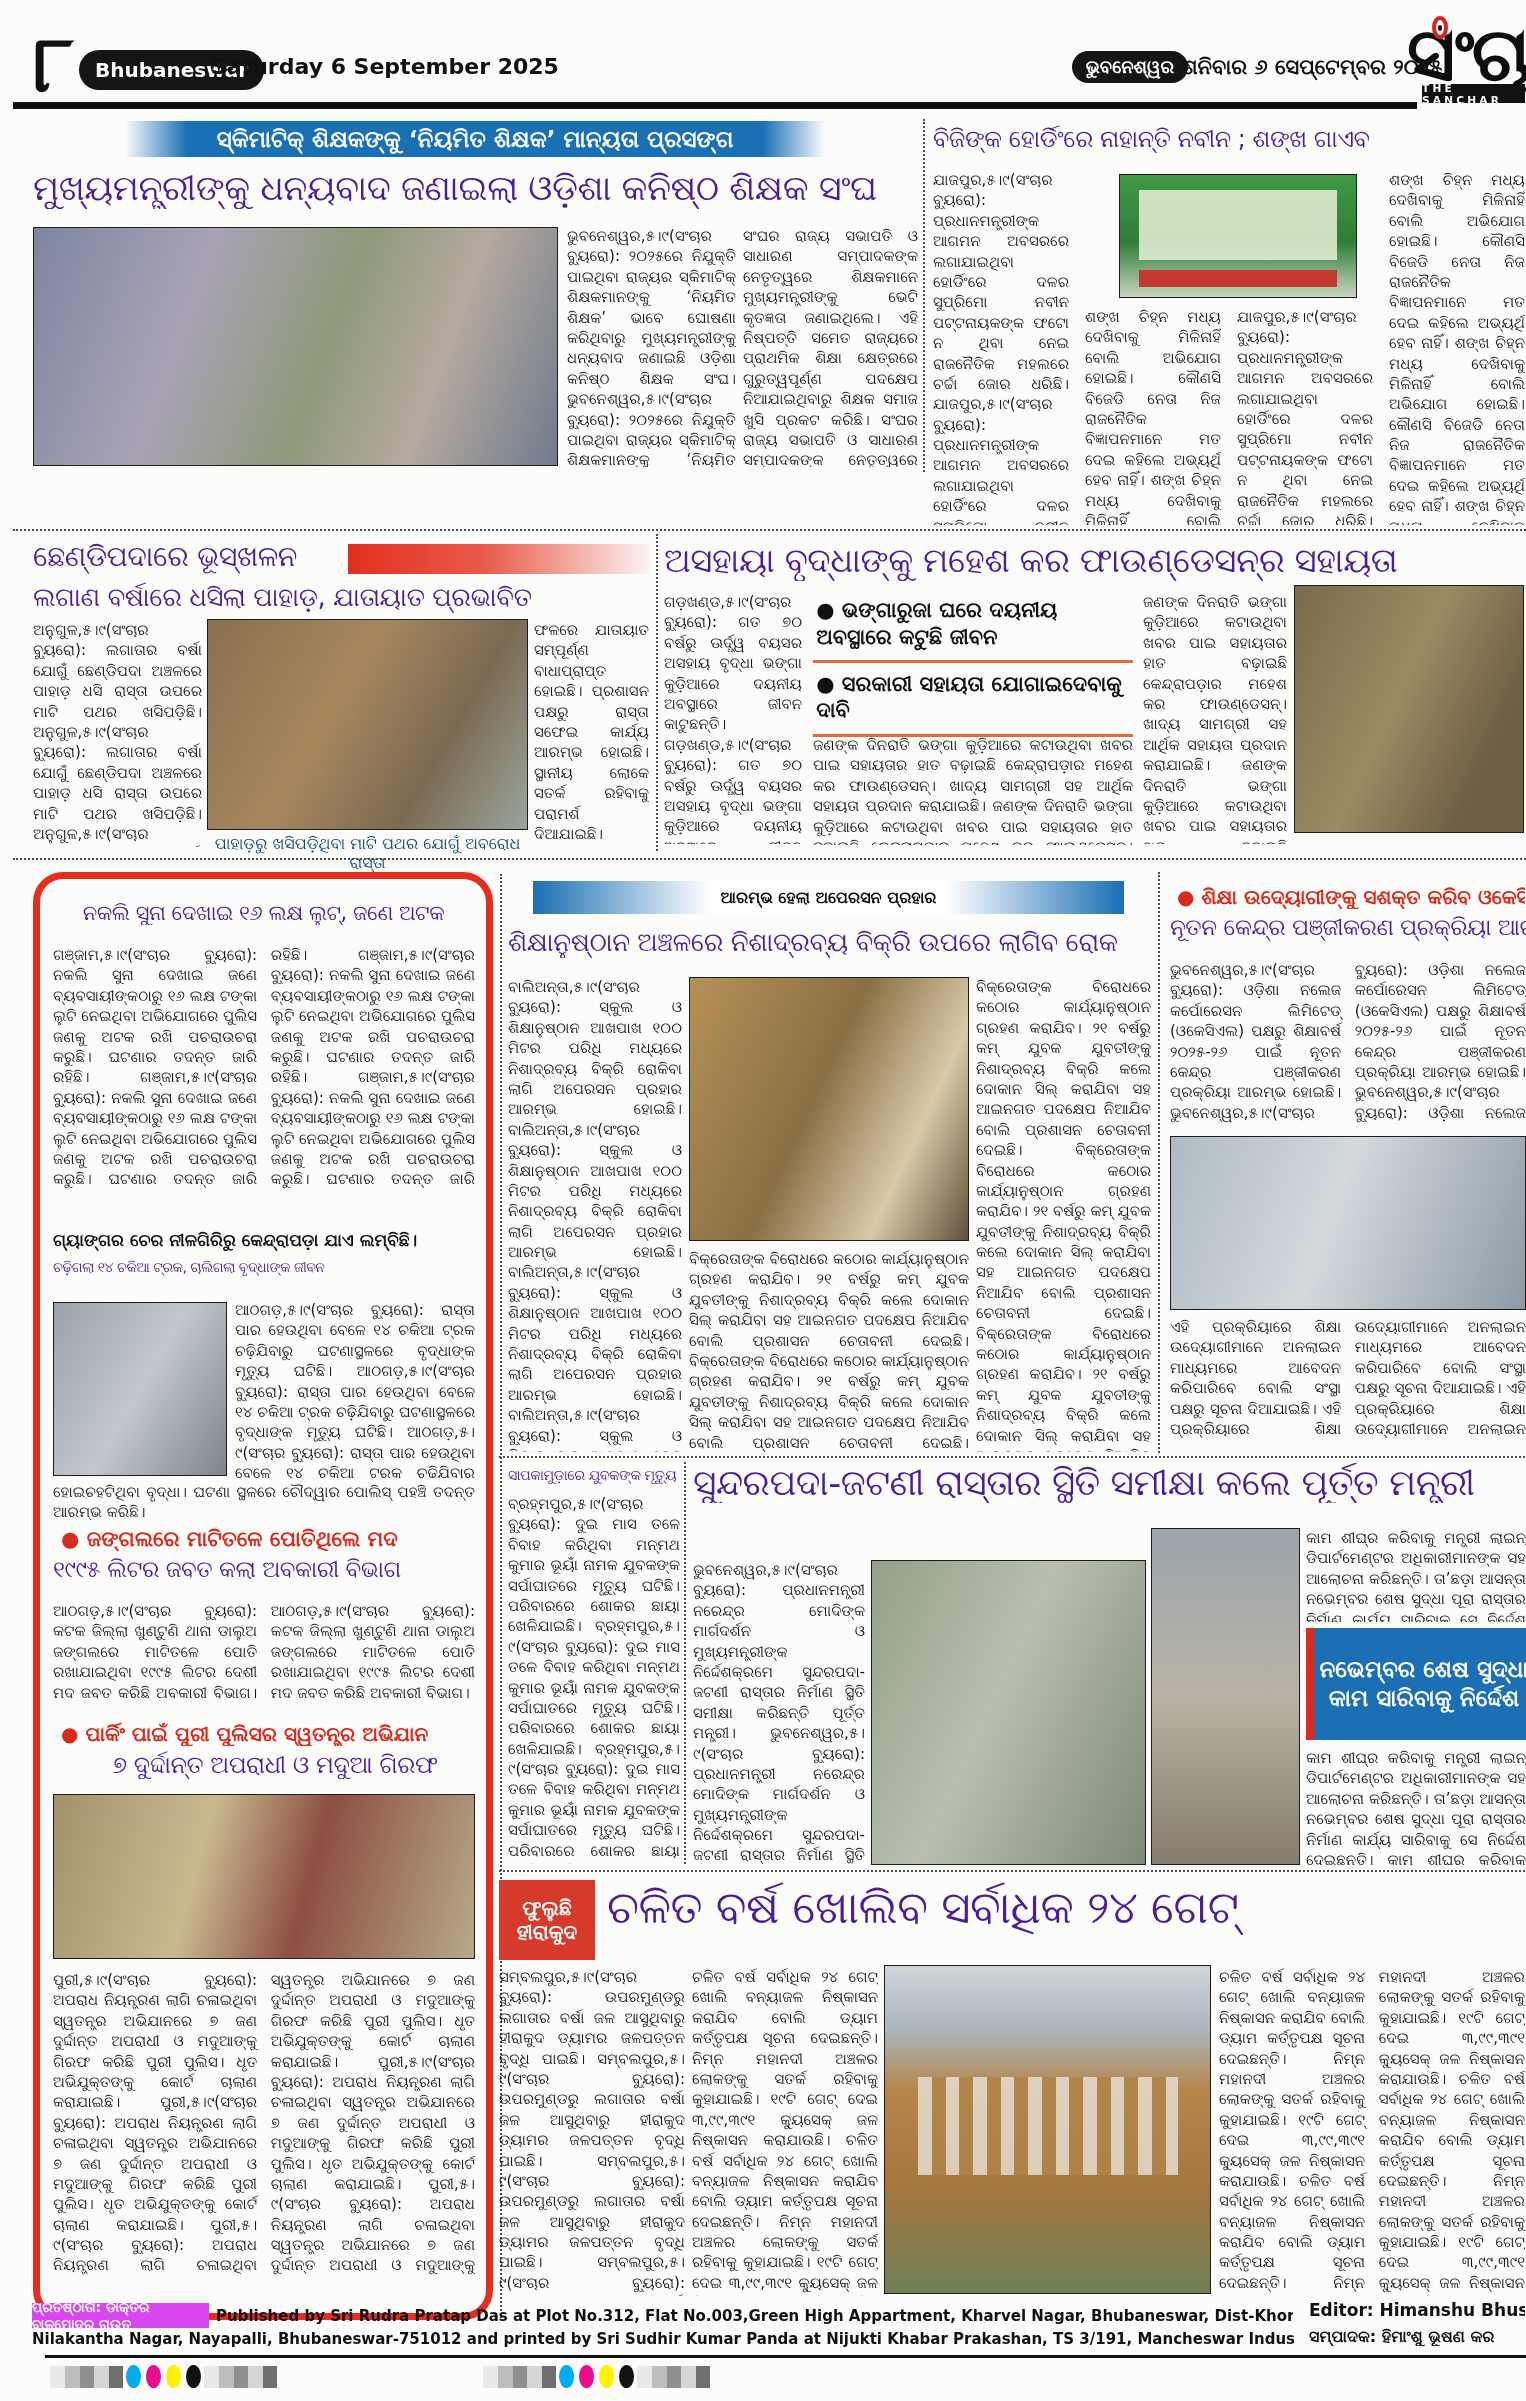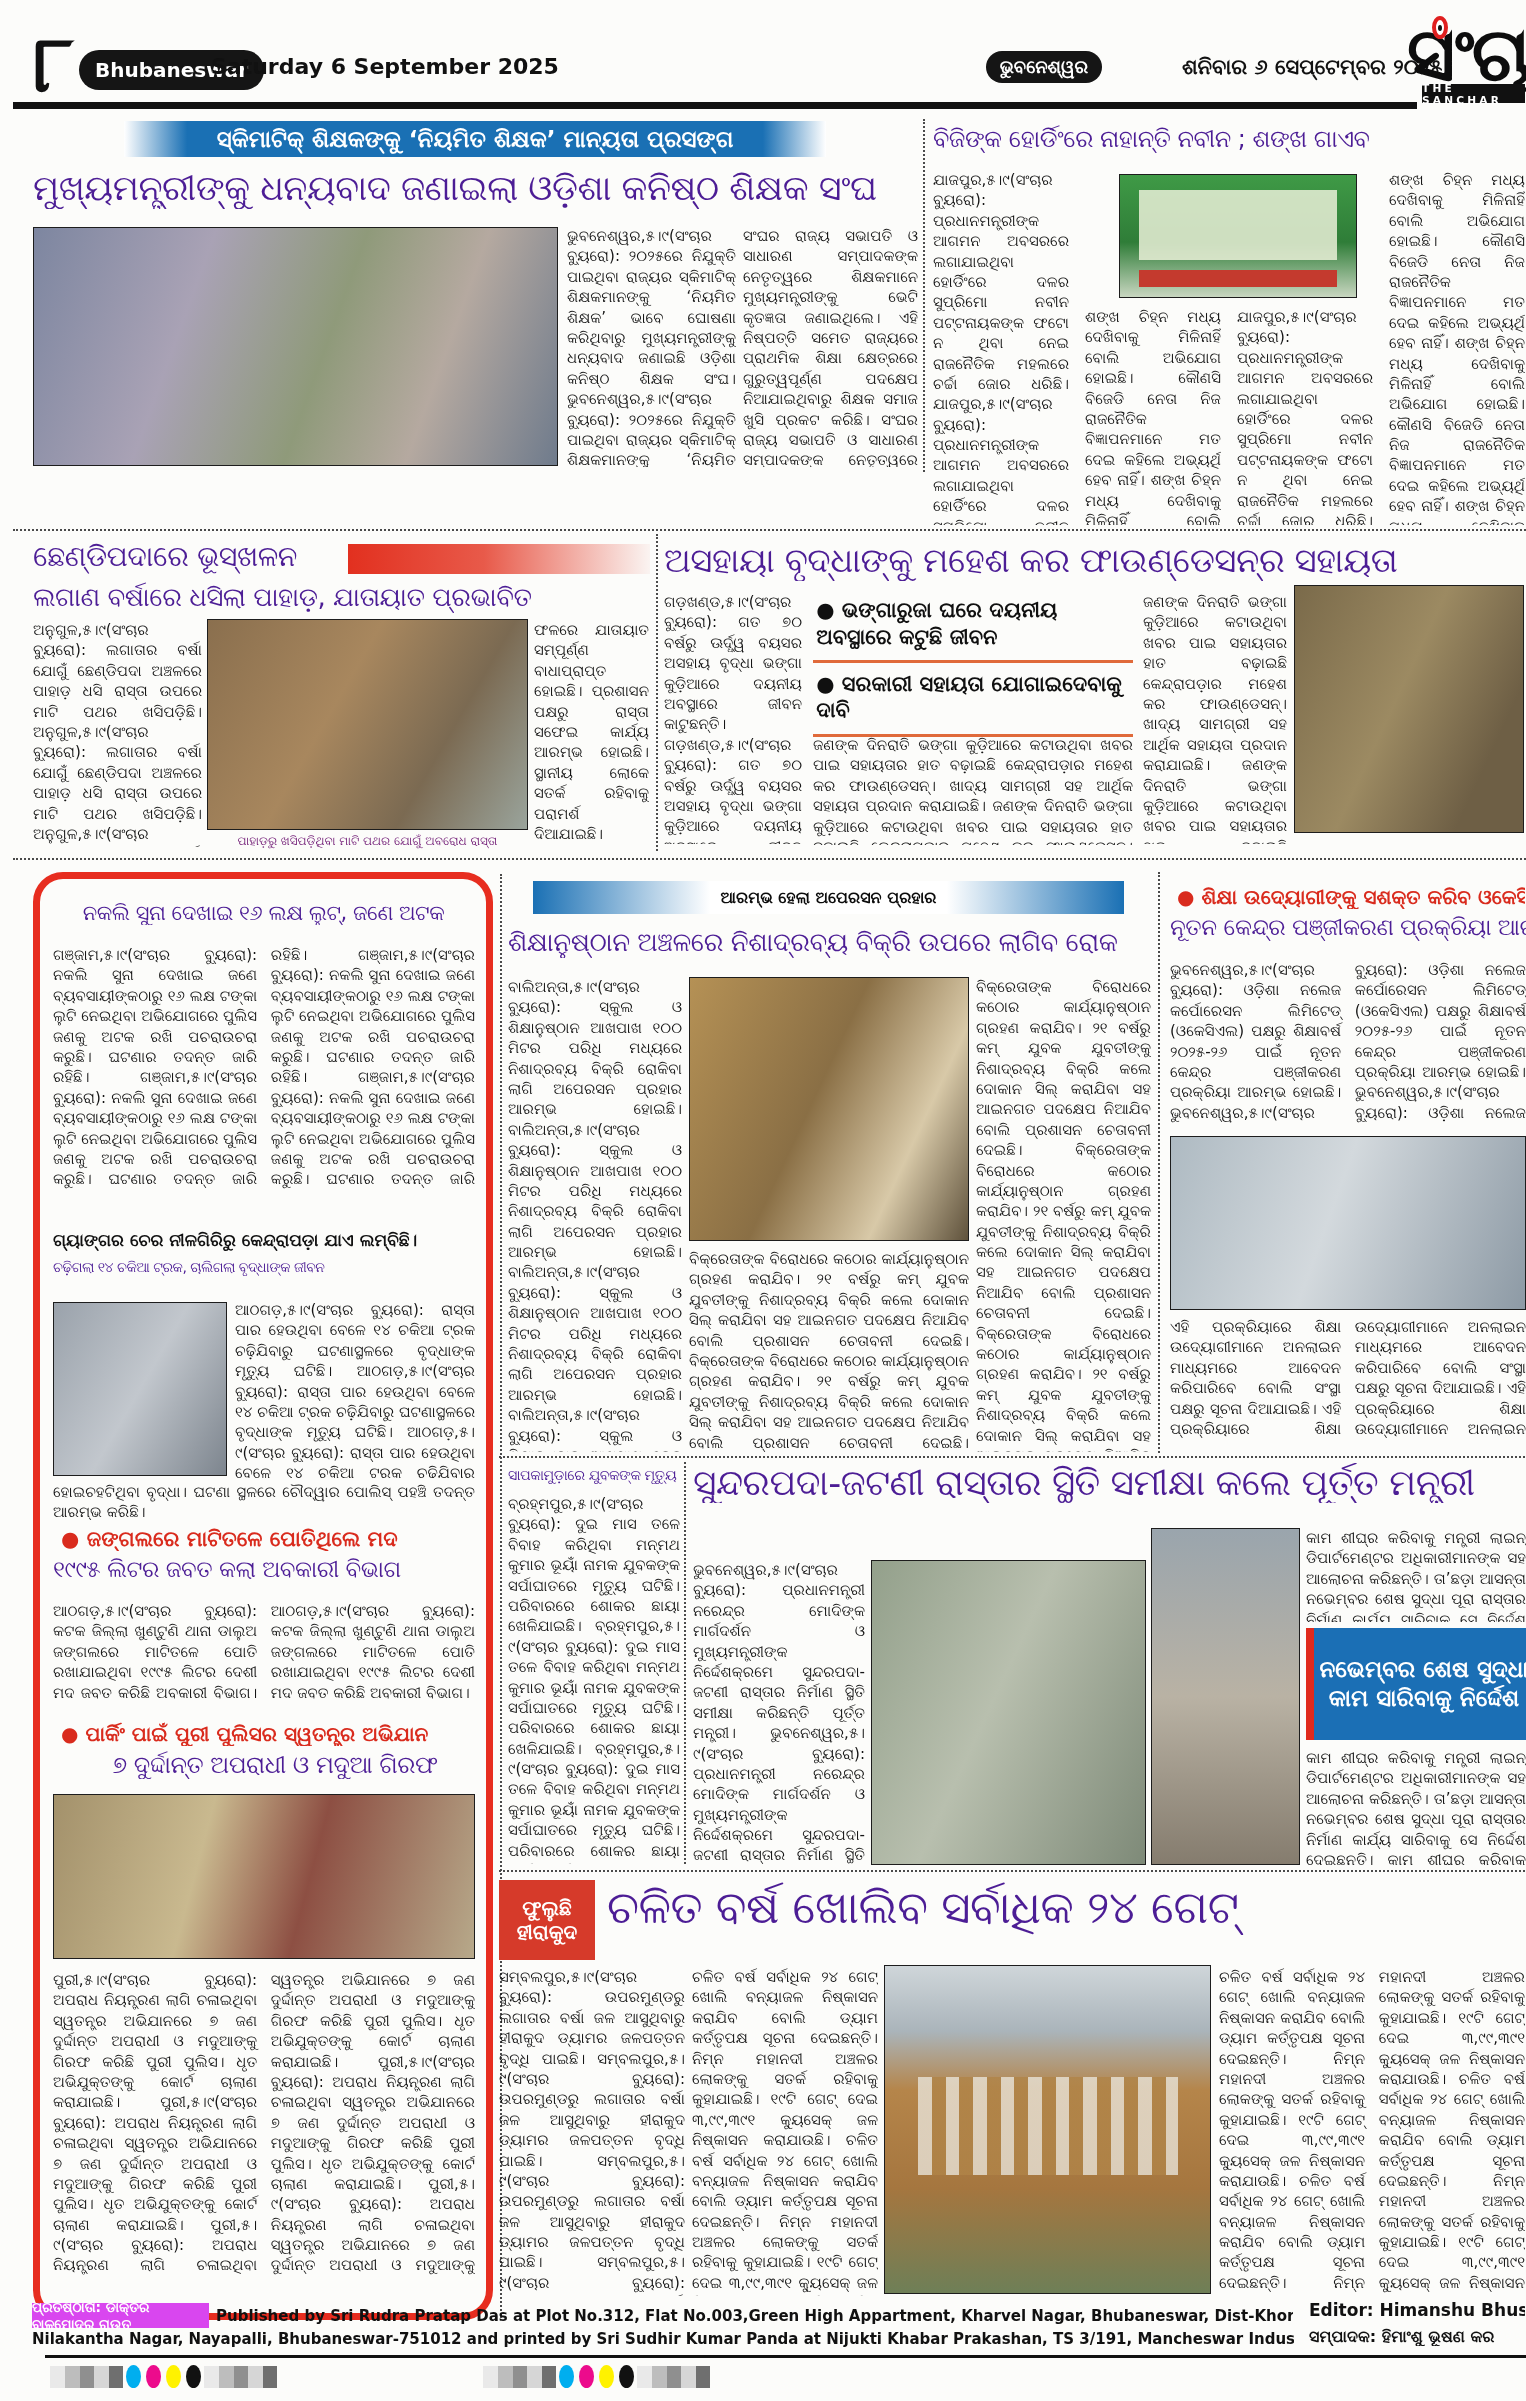--- a/index.html
+++ b/index.html
@@ -31,33 +31,33 @@
   .redlabel{background:#d63a2a;color:#fff;font-weight:800;display:flex;align-items:center;
         justify-content:center;text-align:center;line-height:1.2;}
   .regbar{display:flex;align-items:center;}
   .regbar .steps{height:22px;flex:1;
      background:repeating-linear-gradient(90deg,#e9e9e9 0 15px,#bdbdbd 15px 30px,#8f8f8f 30px 44px,#d6d6d6 44px 59px,#6f6f6f 59px 74px);}
   .regbar .dot{width:15px;height:23px;border-radius:50%;margin:0 2.6px;flex:0 0 auto;}
   .logo{font-weight:900;letter-spacing:-2.6px;color:#0d0d0d;}
   .logodot{position:absolute;width:16px;height:23px;border:4.2px solid #e01f1f;border-radius:50%;
         background:#fff;box-sizing:border-box;}
   .logodot::after{content:"";position:absolute;left:2.1px;top:4.8px;width:4.2px;height:6.3px;border-radius:50%;background:#111;}
-  .caption{font-size:12px;line-height:1.2;color:#701a75;}
+  .caption{font-size:16px;line-height:1.2;color:#0c4a6e;}
   .pt{padding-top:137px;}
 </style>
 </head>
 <body>
 
 <div id="page">
 
   <div class="abs" style="left:33px;top:25px;font-size:78px;font-weight:900;line-height:1;">୮</div>
   <div class="abs pill" style="left:79px;top:50px;height:40px;padding:0 16px;font-size:20px;">Bhubaneswar</div>
   <div class="abs" style="left:211px;top:54px;font-size:22px;font-weight:800;">Saturday 6 September 2025</div>
 
-  <div class="abs pill" style="left:986px;top:51px;height:32px;padding:0 13.7px;font-size:18px;">ଭୁବନେଶ୍ୱର</div>
+  <div class="abs pill" style="left:1072px;top:51px;height:32px;padding:0 13.7px;font-size:18px;">ଭୁବନେଶ୍ୱର</div>
   <div class="abs" style="left:1182px;top:55px;font-size:21px;font-weight:800;">ଶନିବାର ୬ ସେପ୍ଟେମ୍ବର ୨୦୨୫</div>
 
   <div class="abs logo" style="left:1407px;top:10.6px;font-size:74px;white-space:nowrap;">ସଂଚାର</div>
   <span class="logodot abs" style="left:1432px;top:16px;"></span>
   <div class="abs" style="left:1422px;top:84px;width:103px;height:19px;background:#111;color:#fff;
        display:flex;align-items:center;justify-content:center;font-size:10.6px;letter-spacing:3.2px;font-weight:bold;">THE SANCHAR</div>
 
   <div class="abs" style="left:13px;top:102px;width:1404px;height:7.4px;background:#111;"></div>
 
   <div class="abs kicker-blue" style="left:124px;top:121px;width:702px;height:36px;font-size:23px;">ସ୍କିମାଟିକ୍ ଶିକ୍ଷକଙ୍କୁ ‘ନିୟମିତ ଶିକ୍ଷକ’ ମାନ୍ୟତା ପ୍ରସଙ୍ଗ</div>

